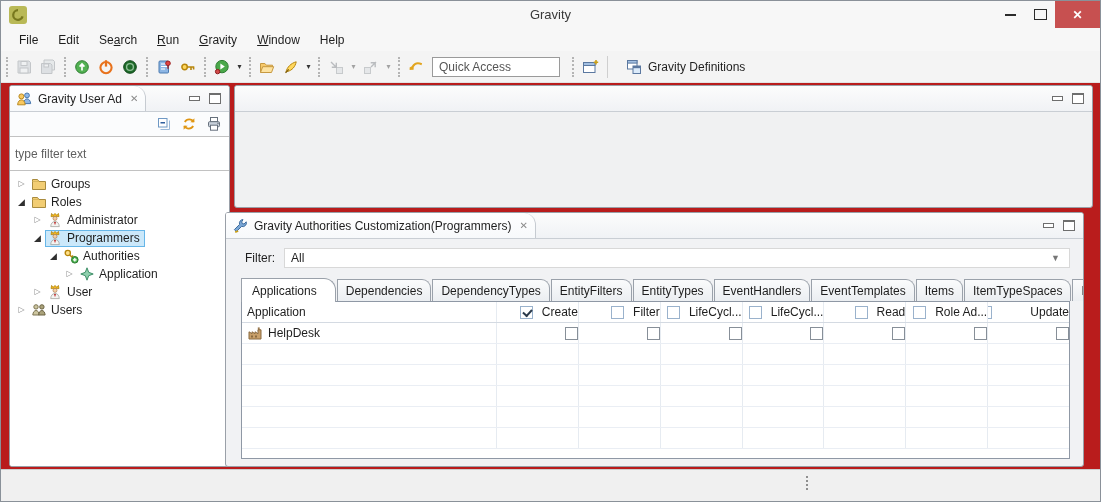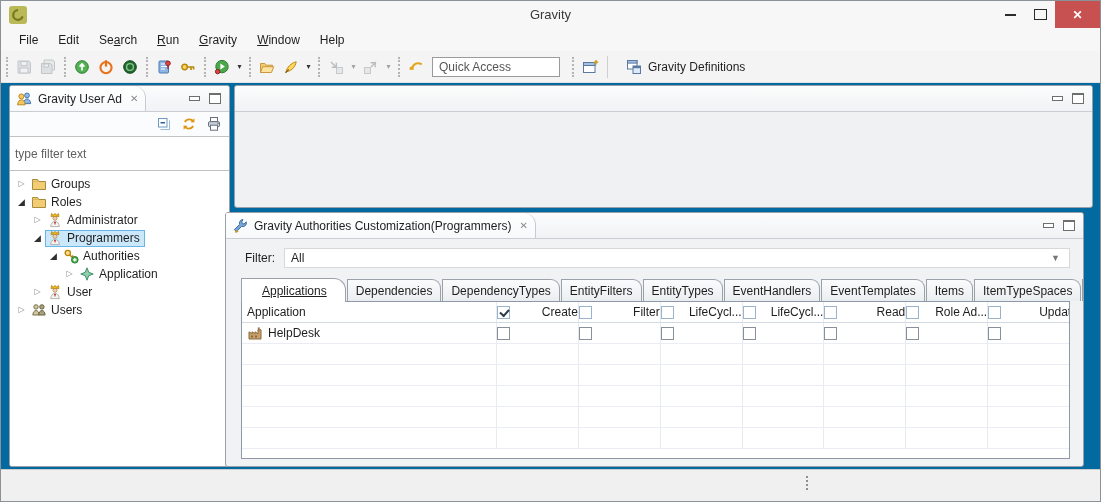--- a/index.html
+++ b/index.html
@@ -1,17 +1,17 @@
 <!DOCTYPE html>
 <html><head>
 <meta charset="utf-8">
 <style>
   html,body{margin:0;padding:0;background:#e8e8e8;}
   .window{position:relative;width:1101px;height:502px;box-sizing:border-box;
-    background:#0369a1;border:1px solid #8a9199;overflow:hidden;
+    background:#b91c1c;border:1px solid #8a9199;overflow:hidden;
     font-family:"Liberation Sans",sans-serif;font-size:12px;color:#1e1e1e;}
   .icon{display:inline-flex;align-items:center;justify-content:center;flex:none;}
   .icon svg{display:block;}
 
   
   .titlebar{height:27px;display:flex;align-items:center;background:#f7f7f7;position:relative;}
   .app-icon{margin-left:8px;width:18px;height:18px;z-index:2;}
   .title{position:absolute;left:0;right:0;top:0;height:27px;line-height:27px;text-align:center;
     font-size:13px;color:#3a3a3a;}
   .win-controls{margin-left:auto;display:flex;height:100%;align-items:stretch;z-index:2;}
@@ -76,26 +76,26 @@
   .tree-row.selected .tree-box{background:#cbe8fa;border-color:#66b6e8;}
 
   
   .filter-row{flex:none;display:flex;align-items:center;gap:9px;margin:9px 13px 3px 19px;}
   .combo{flex:1;height:20px;box-sizing:border-box;background:#fff;border:1px solid #d8d8d8;
     display:flex;align-items:center;padding-left:6px;}
   .combo-chev{margin-left:auto;margin-right:9px;color:#777;font-size:9px;}
   .ctabs{flex:none;display:flex;align-items:flex-end;margin:7px 13px 0 15px;}
   .ctab{padding:4px 8px 3px;border:1px solid #9aa1aa;border-bottom:none;border-radius:0 9px 0 0;
     background:linear-gradient(#fafbfc,#ebeef1);margin-right:1px;white-space:nowrap;position:relative;}
-  .ctab.selected{background:#fff;padding:5px 18px 4px 20px;margin-bottom:-1px;z-index:2;
-    border-radius:0 12px 0 0;text-decoration:underline;}
+  .ctab.selected{background:#fff;padding:5px 18px 4px 10px;margin-bottom:-1px;z-index:2;
+    border-radius:0 12px 0 0;}
   .table-wrap{flex:1;margin:0 13px 7px 15px;border:1px solid #8f98a5;background:#fff;overflow:hidden;}
   .trow{display:flex;height:21px;box-sizing:border-box;align-items:center;border-bottom:1px solid #eaeef4;}
   .trow.header{border-bottom:1px solid #d4dae2;}
-  .tcell{height:100%;box-sizing:border-box;display:flex;align-items:center;justify-content:space-between;
+  .tcell{height:100%;box-sizing:border-box;display:flex;align-items:center;justify-content:flex-end;
     gap:9px;border-right:1px solid #e6ebf1;flex:1;min-width:0;white-space:nowrap;overflow:hidden;}
   .tcell.app{flex:none;width:255px;justify-content:flex-start;padding-left:5px;gap:5px;}
   .tcell:last-child{border-right:none;gap:38px;}
   .cb{width:13px;height:13px;flex:none;box-sizing:border-box;border:1px solid #878f98;
     background:#fff;position:relative;}
   .cb.hdr{border-color:#9ab2cc;}
   .cb.checked::after{content:"";position:absolute;left:2px;top:2px;width:7px;height:4px;
     border-left:2px solid #2b3a4a;border-bottom:2px solid #2b3a4a;transform:rotate(-48deg);}
 
   

